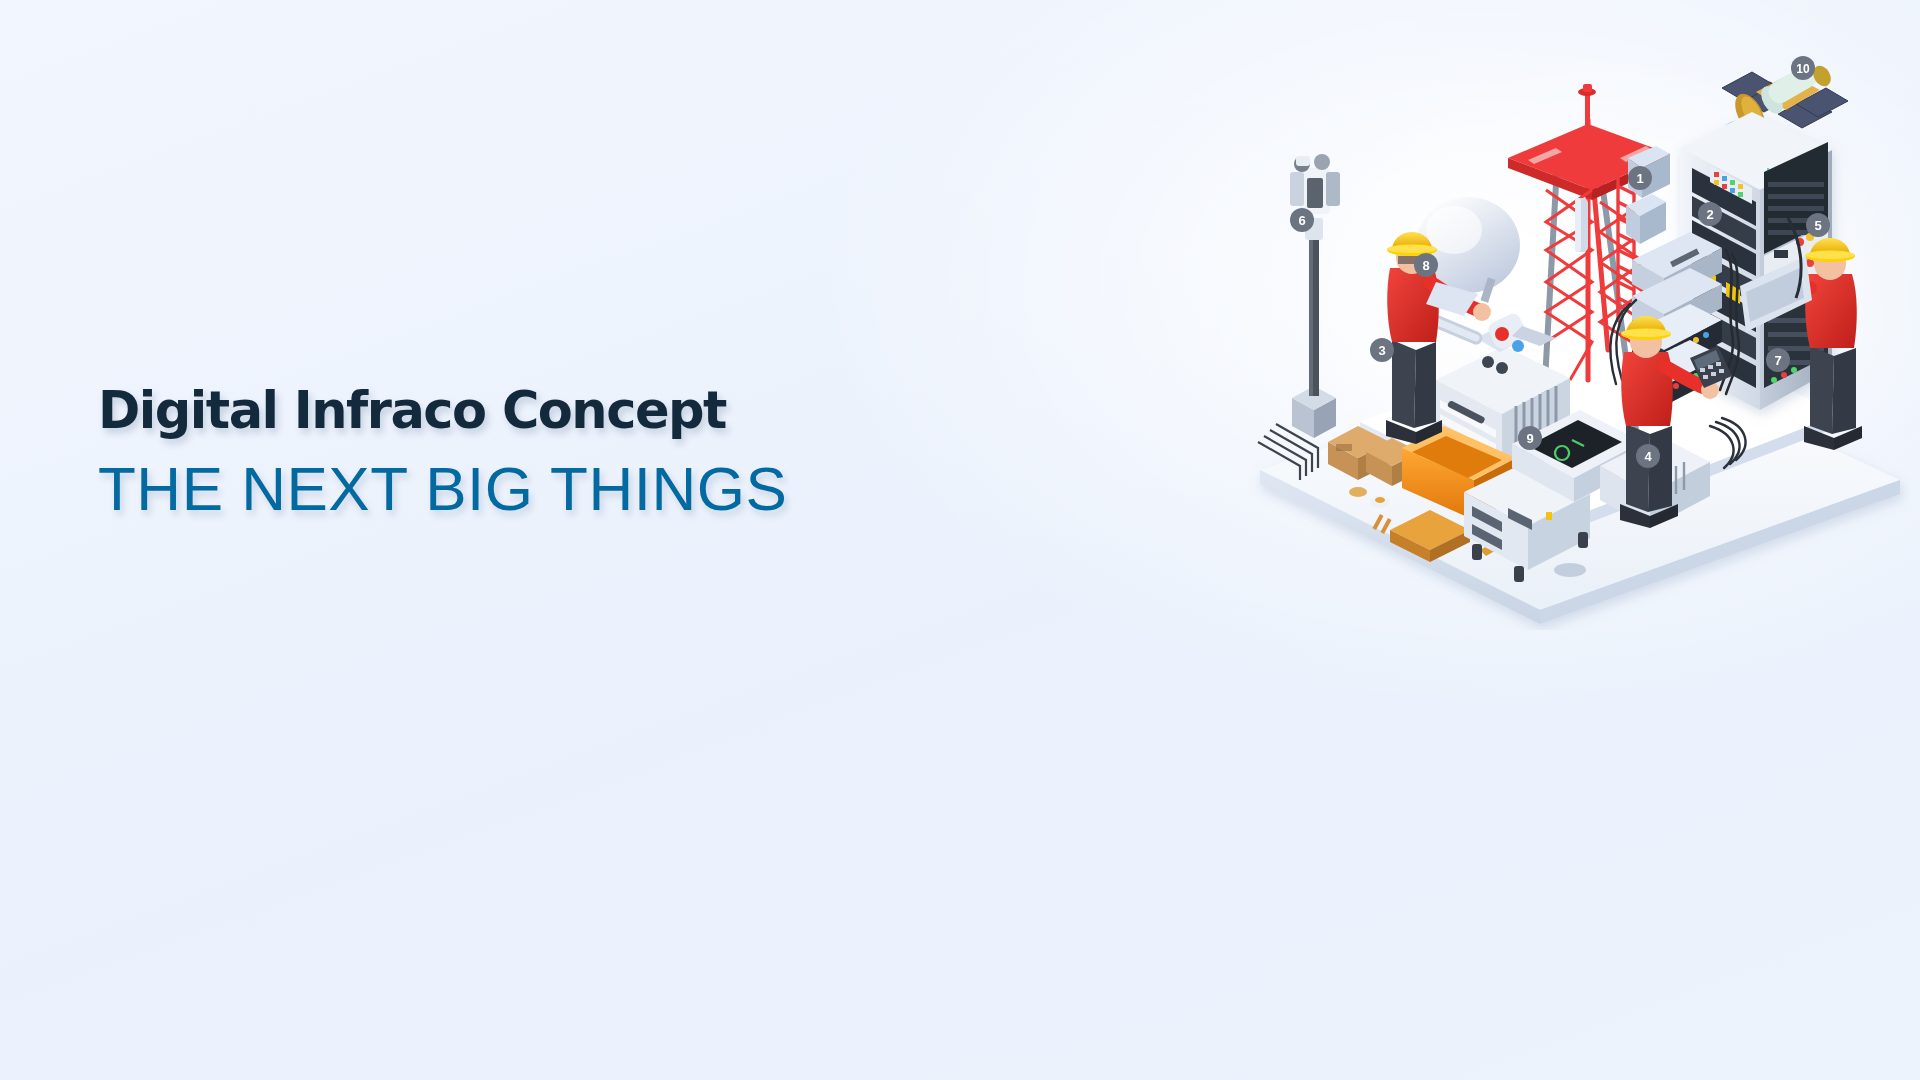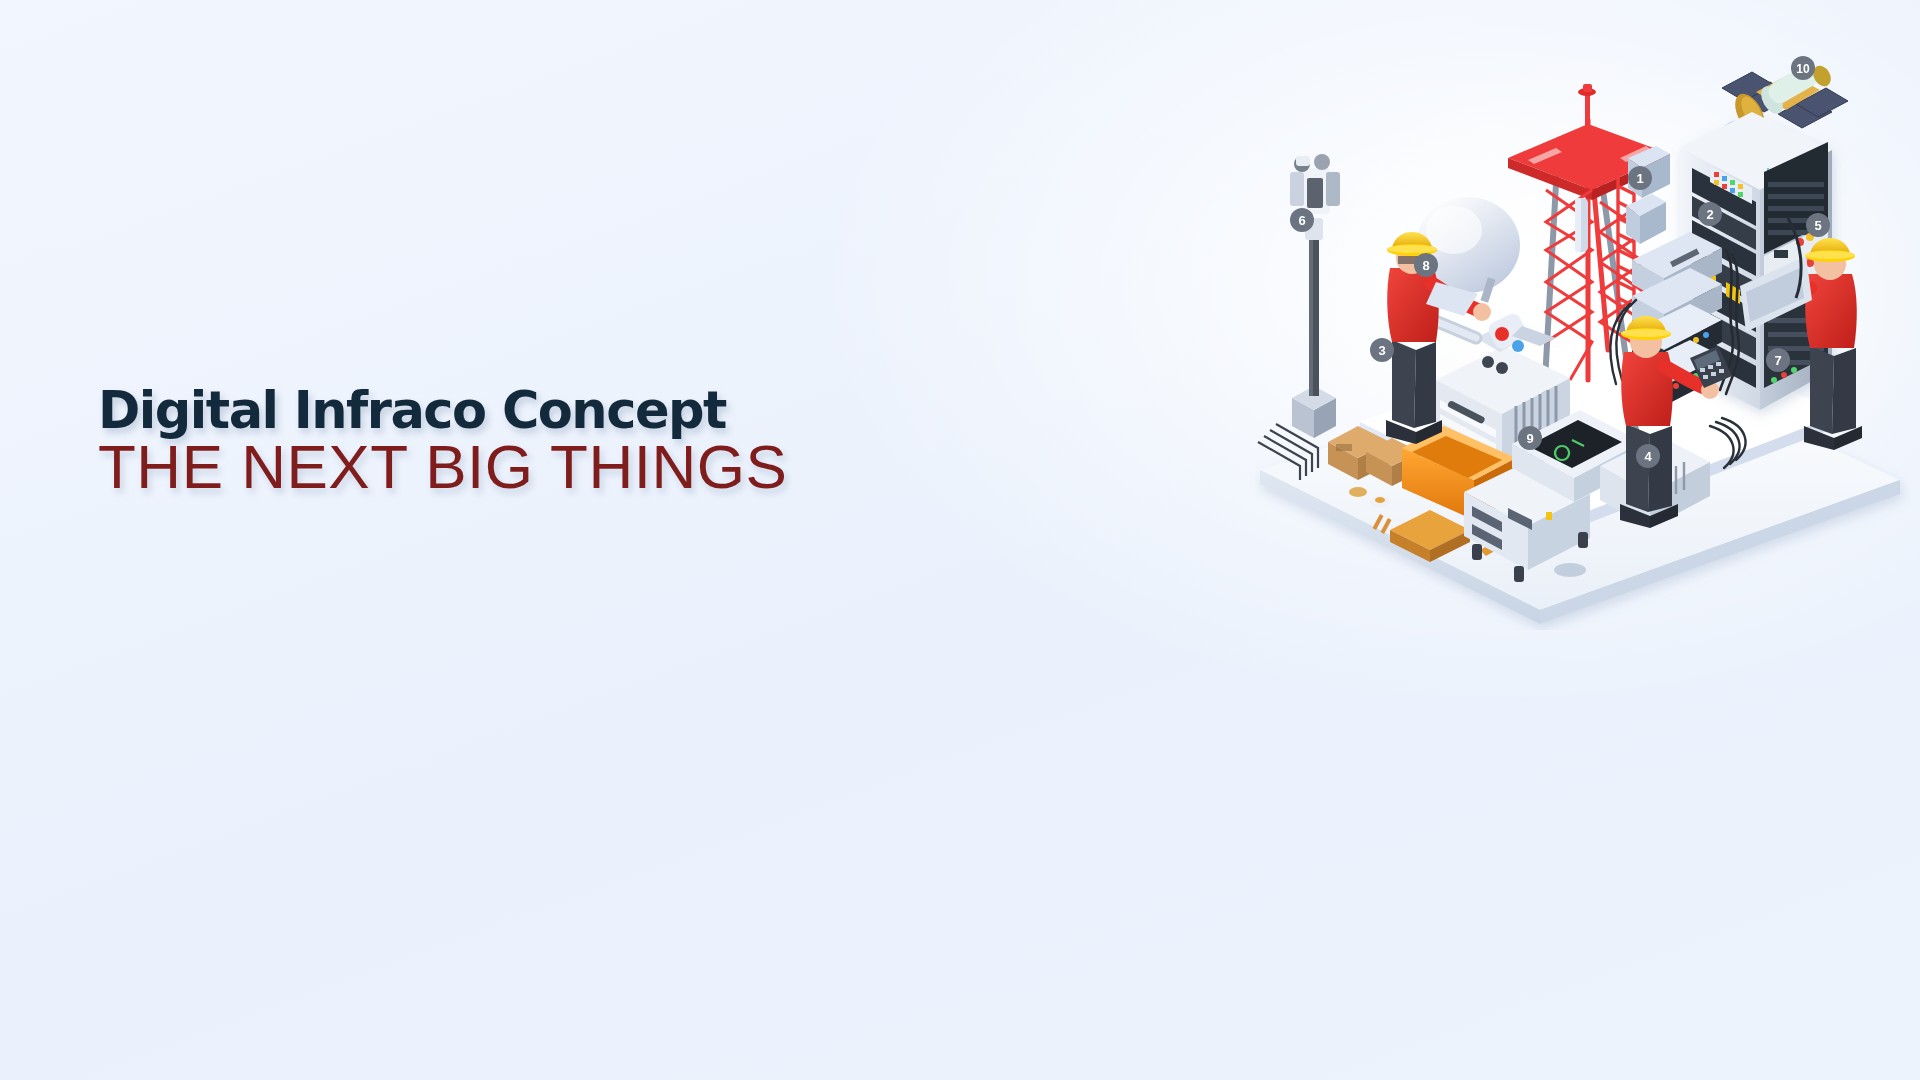--- a/index.html
+++ b/index.html
@@ -28,26 +28,27 @@
     font-family:"DejaVu Sans", sans-serif;
     font-weight:700;
     font-size:51px;
     line-height:1.0;
     letter-spacing:-1.5px;
     color:#132a3c;
     text-shadow:3px 5px 7px rgba(60,90,130,0.22);
     white-space:nowrap;
   }
   .hero-subtitle{
+    margin-top:22px;
     font-family:"Liberation Sans", sans-serif;
     font-weight:400;
     font-size:62px;
     line-height:1.0;
     letter-spacing:0.5px;
-    color:#7f1d1d;
+    color:#0369a1;
     text-shadow:3px 5px 7px rgba(60,90,130,0.20);
     white-space:nowrap;
   }
 
   
   .illustration{
     position:absolute;
     left:1240px; top:50px;
     width:670px; height:580px;
   }

